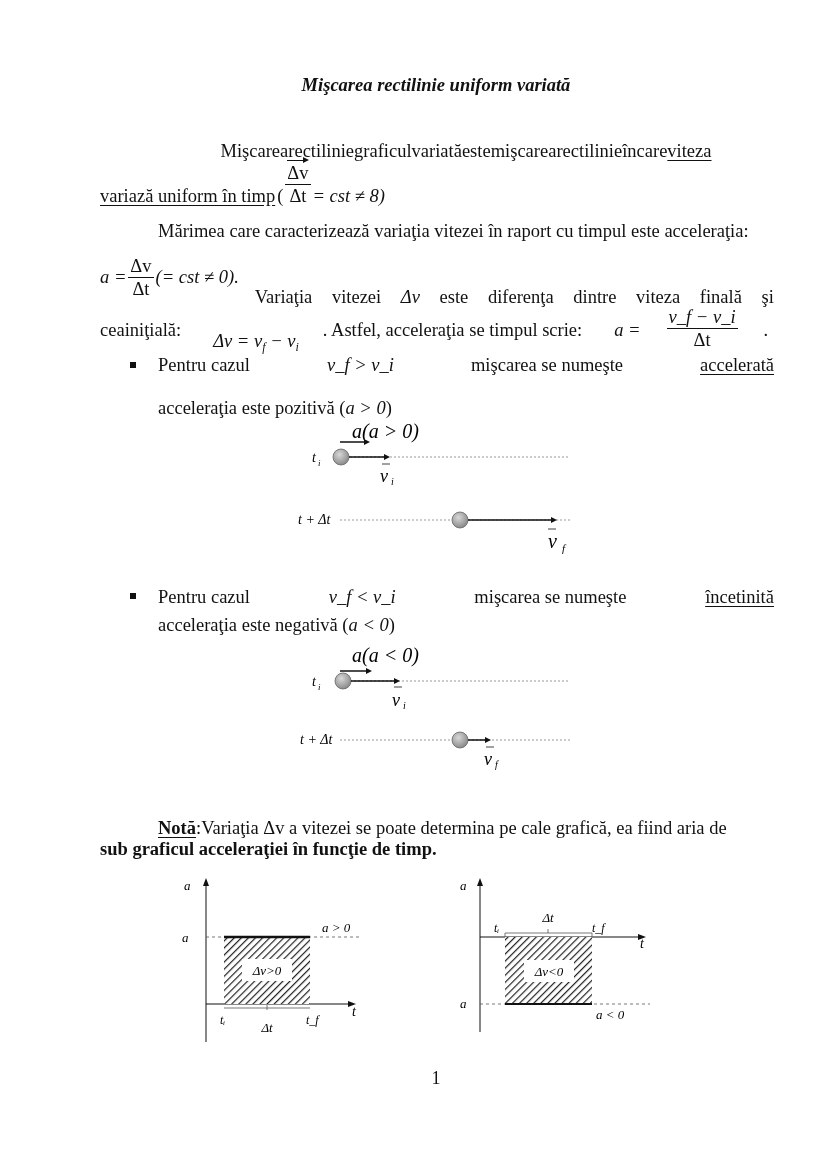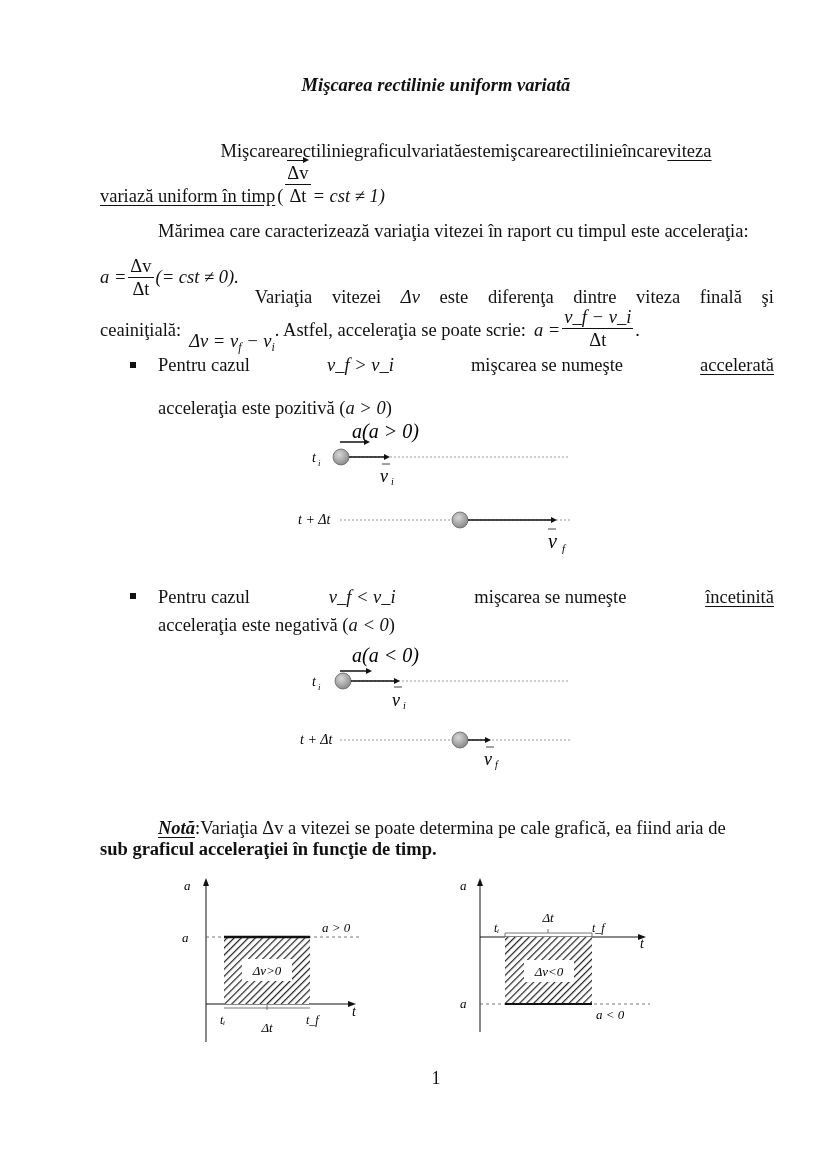--- a/index.html
+++ b/index.html
@@ -41,21 +41,21 @@
   <span class="u">viteza</span>
 </div>
 
 <div class="abs txt" style="left:100px; top:162px; display:flex; align-items:flex-end;">
   <span class="u">variază uniform în timp</span>
   <span style="margin-left:2px;">(</span>
   <span class="frac">
     <span class="num"><span class="vecbar">Δv</span></span>
     <span class="den">Δt</span>
   </span>
-  <span class="i">= cst ≠ 1)</span>
+  <span class="i">= cst ≠ 8)</span>
 </div>
 
 <div class="abs txt" style="left:158px; top:220px;">Mărimea care caracterizează variaţia vitezei în raport cu timpul este acceleraţia:</div>
 
 <div class="abs txt" style="left:100px; width:674px; top:246px; display:flex; align-items:center;">
   <span class="i">a =</span>
   <span class="frac">
     <span class="num">Δv</span>
     <span class="den">Δt</span>
   </span>
@@ -66,26 +66,26 @@
     <span class="i">Δv</span>
     <span>este</span>
     <span>diferenţa</span>
     <span>dintre</span>
     <span>viteza</span>
     <span>finală</span>
     <span>şi</span>
   </span>
 </div>
 
-<div class="abs txt" style="left:100px; top:302px; display:flex; align-items:center;">
+<div class="abs txt" style="left:100px; top:302px; display:flex; align-items:center;gap:24px;">
   <span>ceainiţială:</span>
   <span style="margin-left:8px;margin-top:28px;" class="i">
     <span>Δv = v</span><span class="sub">f</span><span> − v</span><span class="sub">i</span>
   </span>
-  <span>. Astfel, acceleraţia se poate scrie:</span>
+  <span>. Astfel, acceleraţia se timpul scrie:</span>
   <span class="i" style="margin-left:8px;">a =</span>
   <span class="frac" style="margin-top:-4px;">
     <span class="num i">v_f − v_i</span>
     <span class="den">Δt</span>
   </span>
   <span>.</span>
 </div>
 
 <div class="abs bullet" style="left:130px; top:362px;"></div>
 <div class="abs txt" style="left:158px; width:616px; top:354px; display:flex; justify-content:space-between;">
@@ -155,21 +155,21 @@
   <line x1="50" y1="102" x2="280" y2="102" stroke="#999" stroke-dasharray="2,2" stroke-width="1"></line>
   <circle cx="170" cy="102" r="8" fill="url(#ball)" stroke="#666" stroke-width="0.8"></circle>
   <line x1="178" y1="102" x2="196" y2="102" stroke="#111" stroke-width="1.5"></line>
   <polygon points="201,102 195,99 195,105" fill="#111"></polygon>
   <text x="194" y="127" font-size="18" font-style="italic">v</text>
   <text x="205" y="130" font-size="10" font-style="italic">f</text>
   <line x1="196" y1="109" x2="204" y2="109" stroke="#111" stroke-width="0.8"></line>
 </svg>
 
 <div class="abs txt" style="left:158px; top:817px;">
-  <span class="u" style="font-weight:bold; font-style:italic;">Notă</span><span>:Variaţia  Δv  a vitezei se poate determina pe cale grafică, ea fiind aria de</span>
+  <span class="u" style="font-weight:bold; ">Notă</span><span>:Variaţia  Δv  a vitezei se poate determina pe cale grafică, ea fiind aria de</span>
 </div>
 <div class="abs txt" style="left:100px; top:838px;font-weight:bold;">sub graficul acceleraţiei în funcţie de timp.</div>
 
 <svg class="abs" style="left:170px; top:874px;" width="210" height="170" viewBox="0 0 210 170">
   <defs>
     <pattern id="hatch" width="5" height="5" patternUnits="userSpaceOnUse" patternTransform="rotate(45)">
       <rect width="5" height="5" fill="#fff"></rect>
       <line x1="0" y1="0" x2="0" y2="5" stroke="#222" stroke-width="2.4"></line>
     </pattern>
   </defs>

